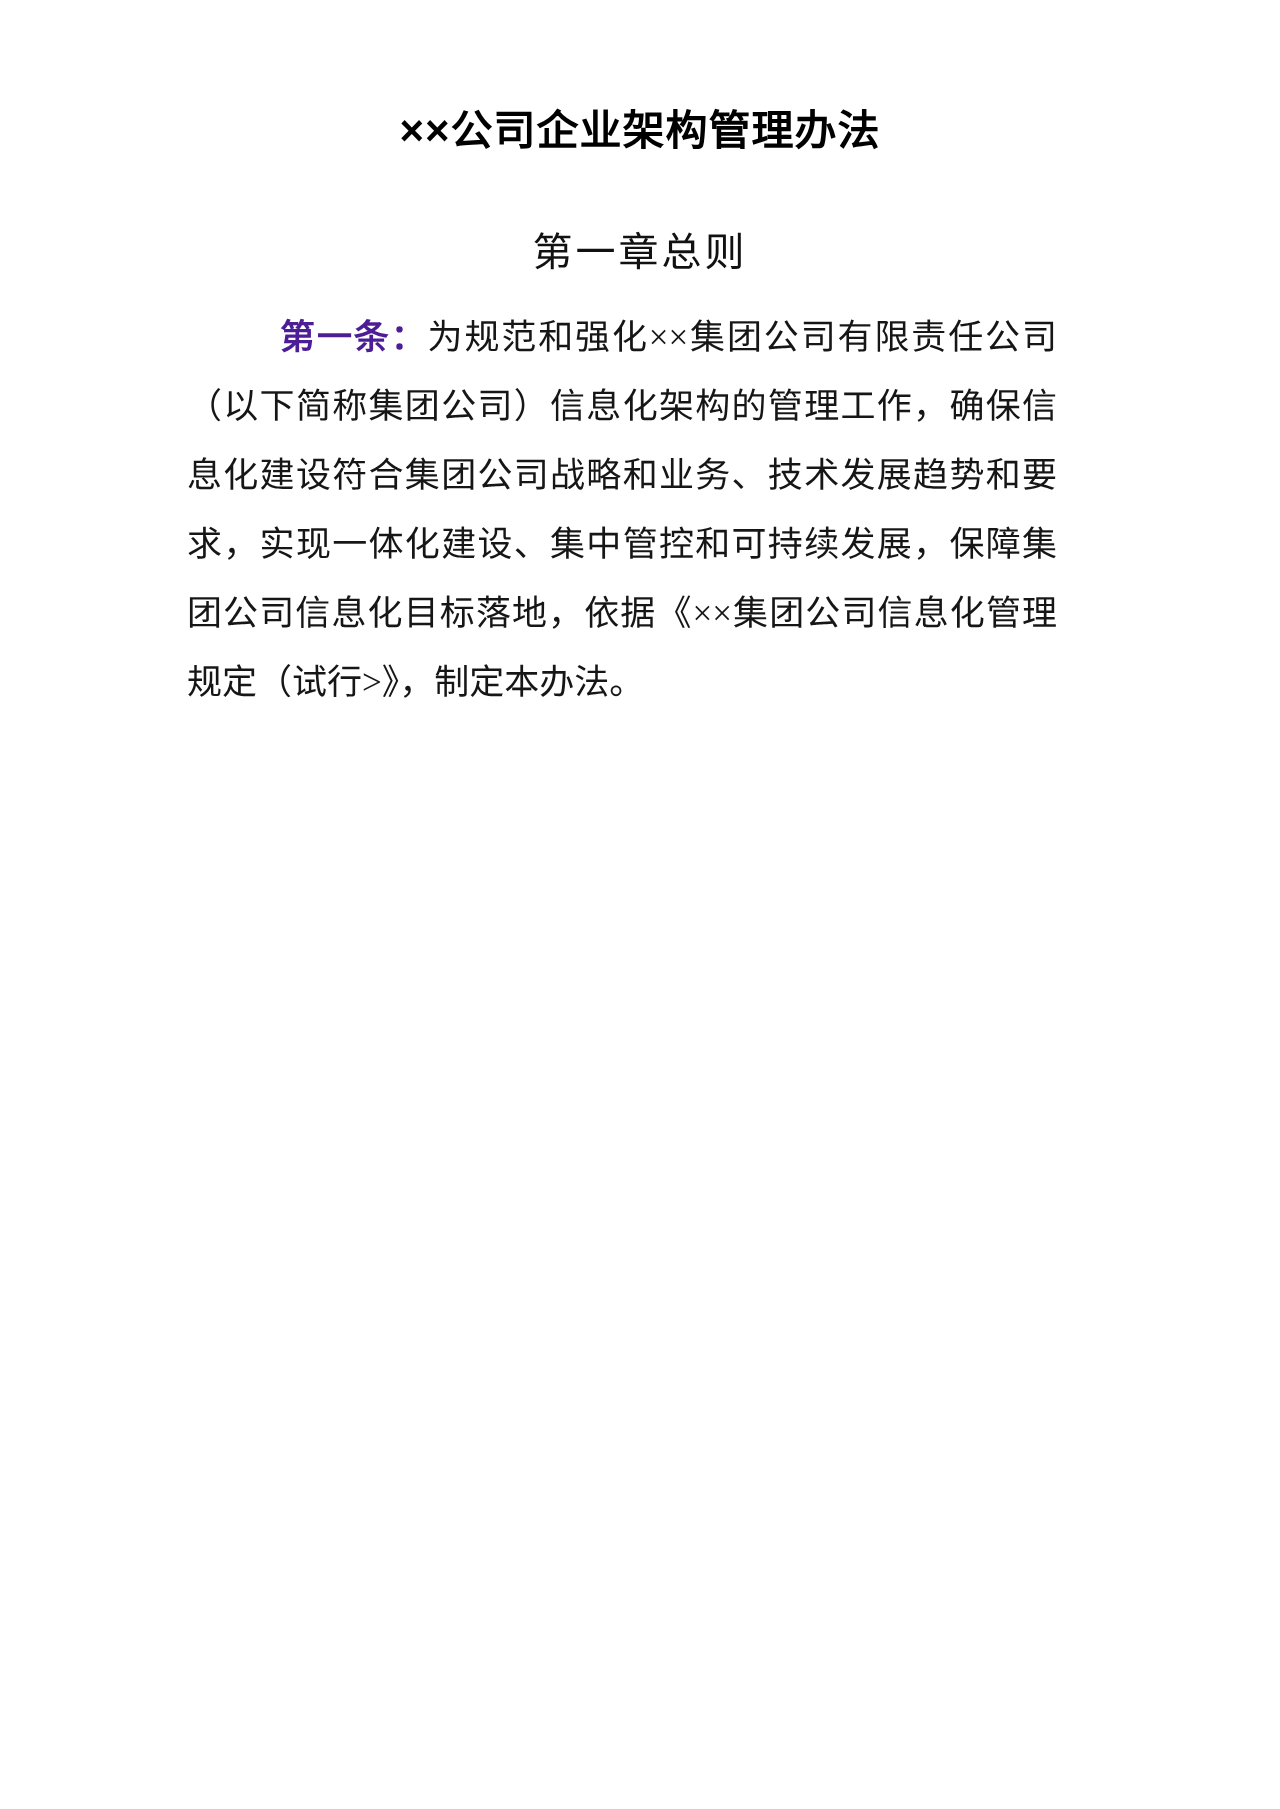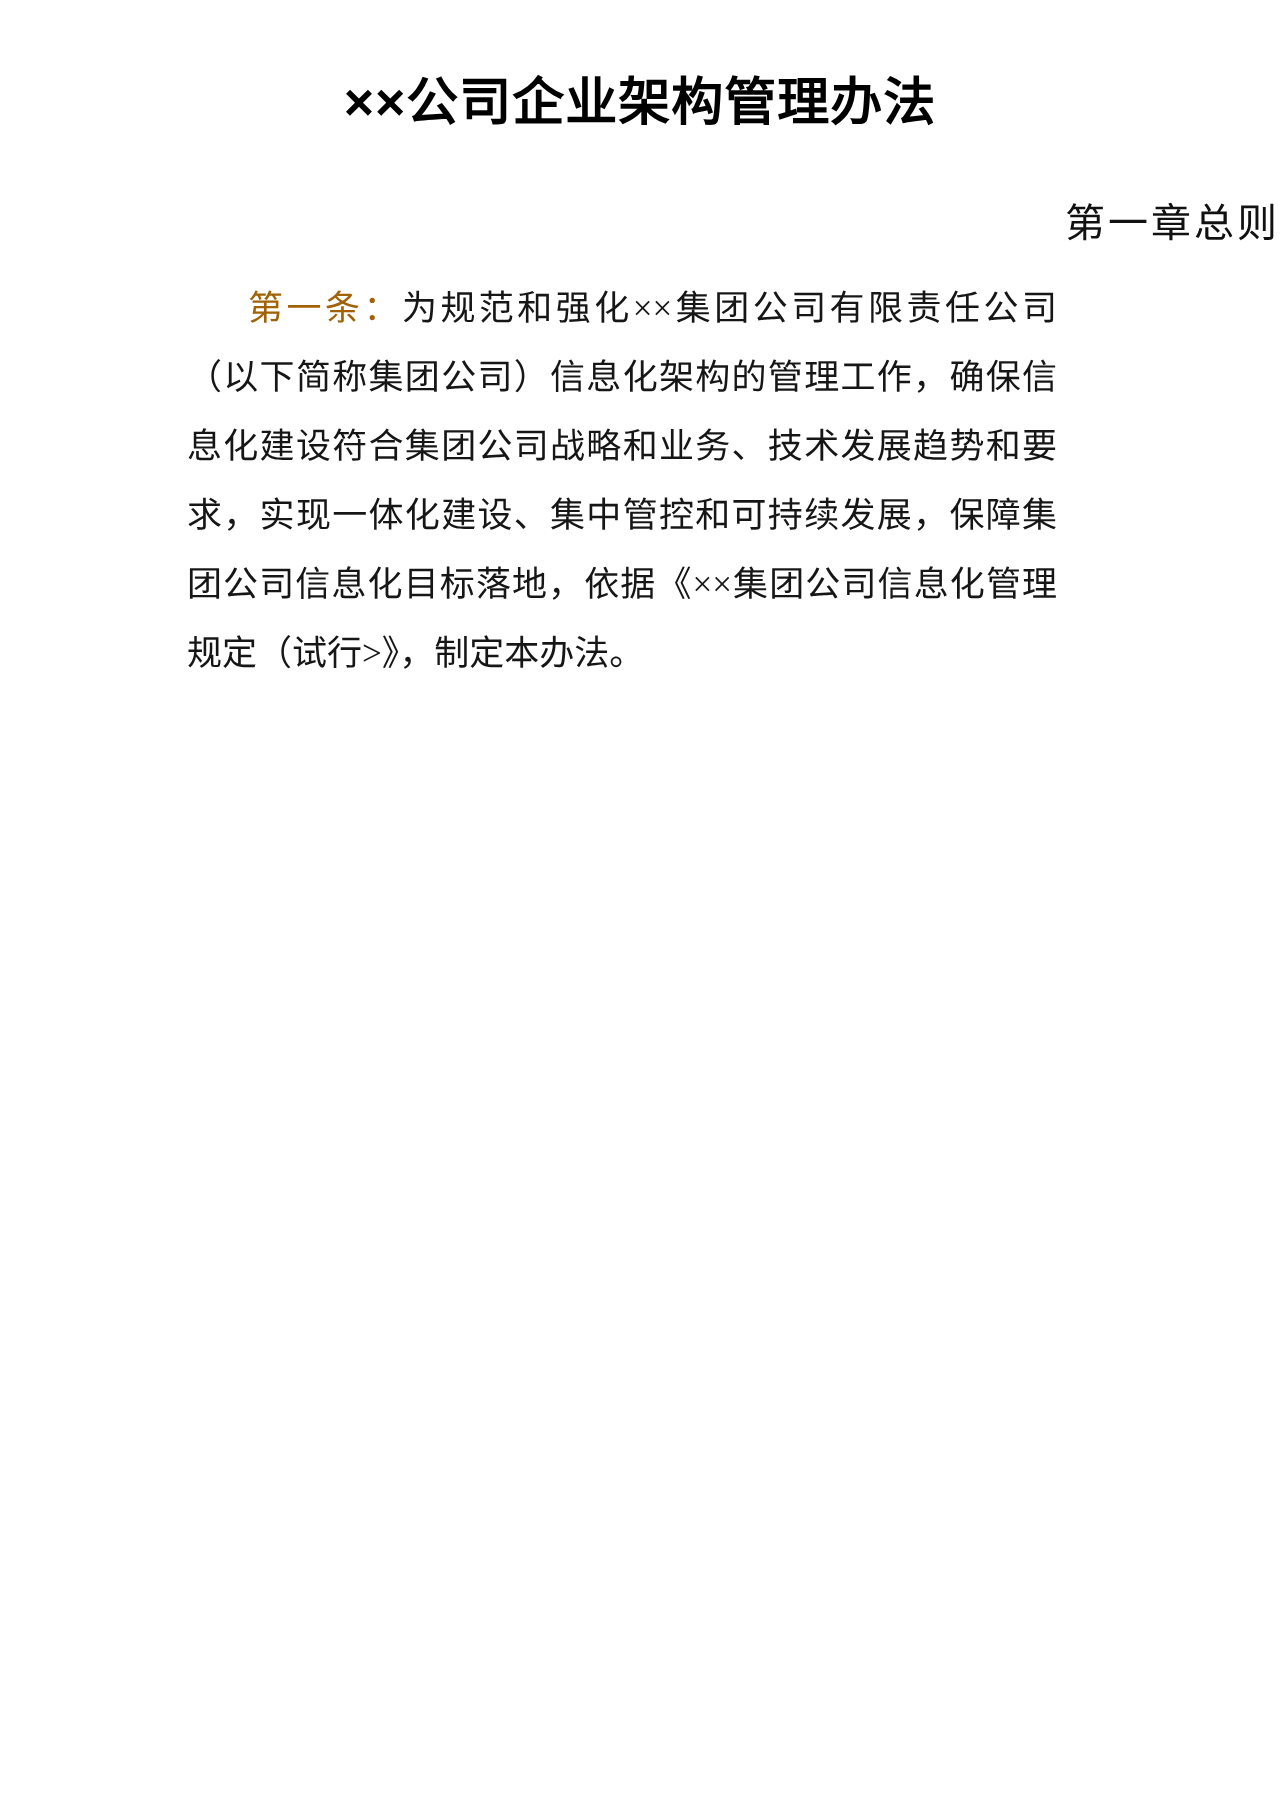--- a/index.html
+++ b/index.html
@@ -11,32 +11,32 @@
     position: relative;
     width: 1280px;
     height: 1809px;
     margin: 0 auto;
     background: #ffffff;
     color: #161616;
     overflow: hidden;
   }
   .doc-title {
     margin: 0;
-    padding-top: 76px;
+    padding-top: 105px;
     text-align: center;
     font-family: "Liberation Sans", "DejaVu Sans", sans-serif;
     font-weight: bold;
-    font-size: 52px;
+    font-size: 42px;
     line-height: 52px;
     letter-spacing: 1px;
     color: #000000;
   }
   .chapter-heading {
     margin: 74px 0 0 0;
-    text-align: right;
+    text-align: center;
     font-family: "Liberation Serif", "DejaVu Serif", serif;
     font-weight: normal;
     font-size: 40px;
     line-height: 44px;
     letter-spacing: 3px;
     color: #111111;
   }
   .doc-body {
     margin: 28px 0 0 187px;
     width: 870px;
@@ -44,22 +44,23 @@
     font-size: 35px;
     line-height: 69px;
     text-align: justify;
     color: #161616;
   }
   .article {
     margin: 0 0 13px 0;
     text-indent: 61px;
   }
   .article-label {
-    font-weight: normal;
-    color: #a16207;
+    font-weight: bold;
+    color: #4c1d95;
+    margin-left: 32px;
   }
 </style>
 </head>
 <body>
 
 <div class="page">
 
   <h1 class="doc-title">××公司企业架构管理办法</h1>
 
   <h2 class="chapter-heading">第一章总则</h2>

